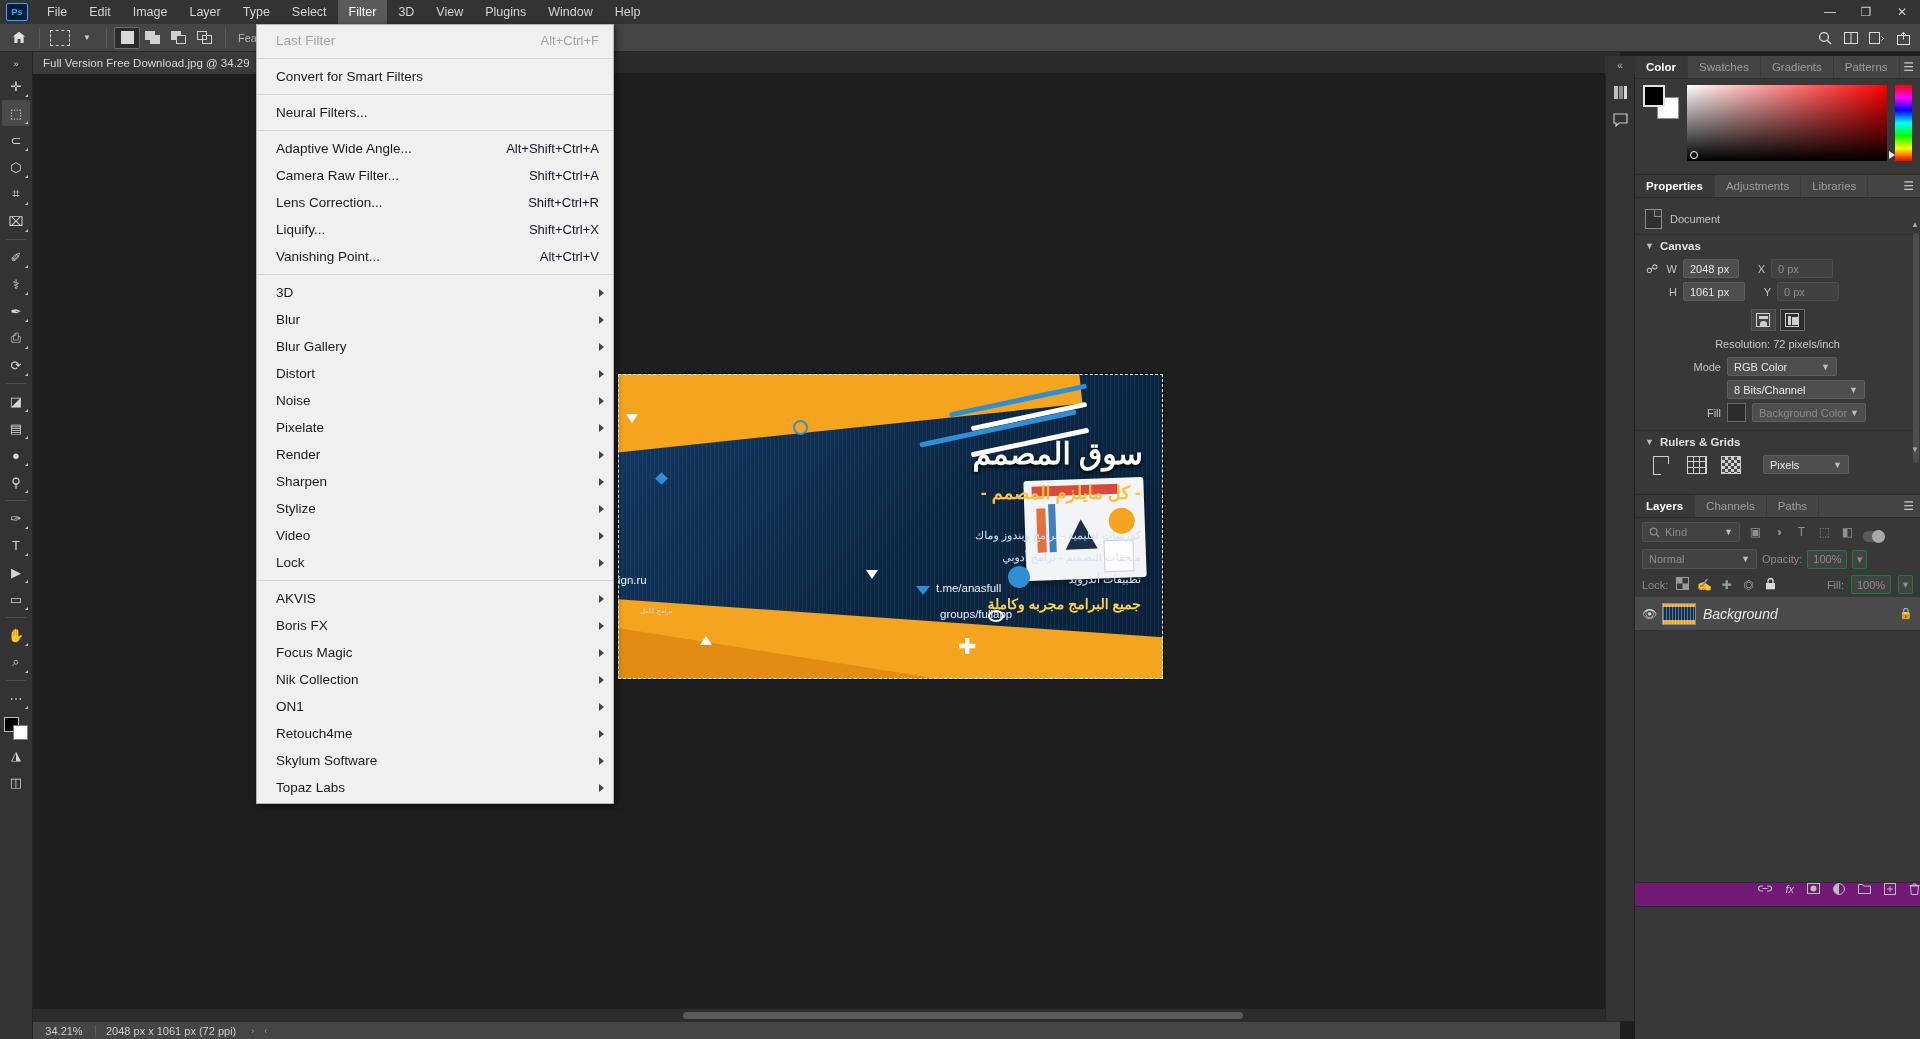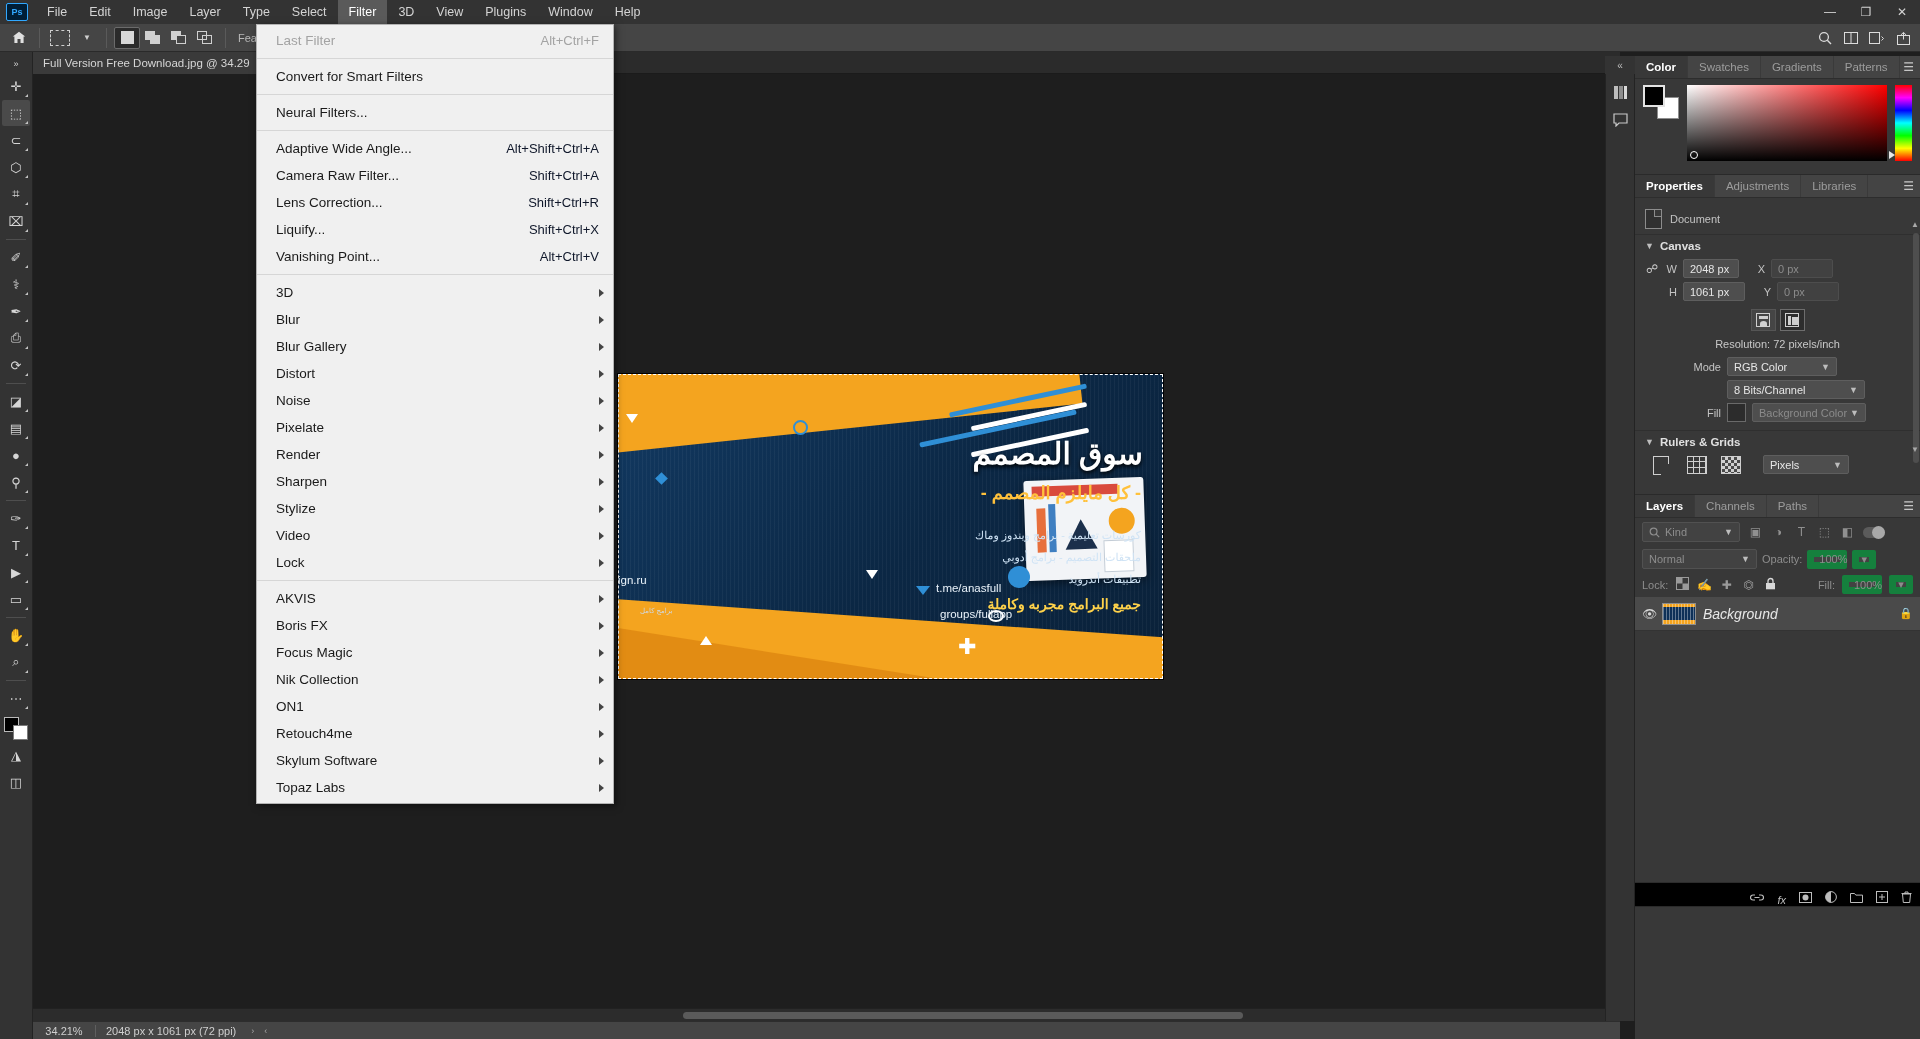--- a/index.html
+++ b/index.html
@@ -337,21 +337,21 @@
   }
   .ruler-ico::after {
     content:""; position:absolute; left:0; top:0; width:7px; height:17px;
     border:1px solid #cfcfcf; border-right:none;
   }
   .panel-scroll {
     position:absolute; right:1px; width:6px; background:#4e4e4e; border-radius:3px;
   }
 
   
-  .lay-filter { display:flex; align-items:center; gap:4px; padding:4px 7px; }
+  .lay-filter { display:flex; align-items:flex-end; gap:4px; padding:4px 7px; }
   .kind-box {
     width:98px; height:20px; background:#424242; border:1px solid #515151;
     border-radius:2px; display:flex; align-items:center; gap:5px; padding:0 6px;
     color:#8d8d8d; font-size:11px; justify-content:space-between;
   }
   .filt-ico { width:23px; height:20px; display:flex; align-items:center;
               justify-content:center; color:#909090; font-size:12px; }
   .toggle-pill {
     width:22px; height:11px; border-radius:6px; background:#5b5b5b; position:relative;
   }
@@ -359,44 +359,44 @@
     content:""; position:absolute; right:0; top:-1px; width:13px; height:13px;
     border-radius:50%; background:#a9a9a9;
   }
   .blend-row { display:flex; align-items:center; gap:5px; padding:3px 7px; }
   .blend-sel {
     width:115px; height:20px; background:#424242; border:1px solid #515151;
     border-radius:2px; display:flex; align-items:center; justify-content:space-between;
     padding:0 6px; color:#8d8d8d; font-size:11px;
   }
   .small-fld {
-    height:19px; background:#424242; border:7px solid #15803d; border-radius:2px;
+    height:19px; background:#424242; border:1px solid #15803d; border-radius:2px;
     color:#8d8d8d; font-size:11px; display:flex; align-items:center; padding:0 5px;
   }
   .lock-row { display:flex; align-items:center; gap:7px; padding:3px 7px; }
   .lock-ico { color:#9a9a9a; font-size:12px; width:15px; text-align:center; }
   .layer-row {
     display:flex; align-items:center; gap:7px; height:34px; padding:0 7px;
     background:#4a4a4a; border-bottom:1px solid #333;
   }
   .eye { color:#d8d8d8; font-size:12px; width:13px; }
   .thumb-img {
     width:34px; height:22px; border:1px solid #8d8d8d; position:relative; overflow:hidden;
     background:linear-gradient(180deg,#f4a41f 0 14%,#0e3057 14% 80%,#f4a41f 80% 100%);
   }
   .thumb-img .tdots {
     position:absolute; inset:0;
     background:repeating-linear-gradient(90deg, rgba(255,255,255,.35) 0 1px, transparent 1px 3px);
   }
   .layer-name { flex:1; font-size:14px; color:#e8e8e8; font-style:italic; }
   .layers-footer {
     position:absolute; bottom:0; left:0; width:285px; height:24px;
-    background:#000000; border-top:1px solid #2c2c2c;
-    display:flex; align-items:flex-end; justify-content:flex-end; gap:13px;
-    padding-right:8px; color:#bdbdbd; font-size:12px;
+    background:#701a75; border-top:1px solid #2c2c2c;
+    display:flex; align-items:flex-start; justify-content:flex-end; gap:13px;
+    padding-right:0; color:#bdbdbd; font-size:12px;
   }
 
   
   .dropdown {
     position:absolute; left:256px; top:24px; width:358px;
     background:#f0f0f0; border:1px solid #b3b3b3;
     box-shadow:2px 2px 7px rgba(0,0,0,.5); padding:2px 0; z-index:50;
   }
   .mrow {
     display:flex; align-items:center; height:27px; padding:0 0 0 19px;

